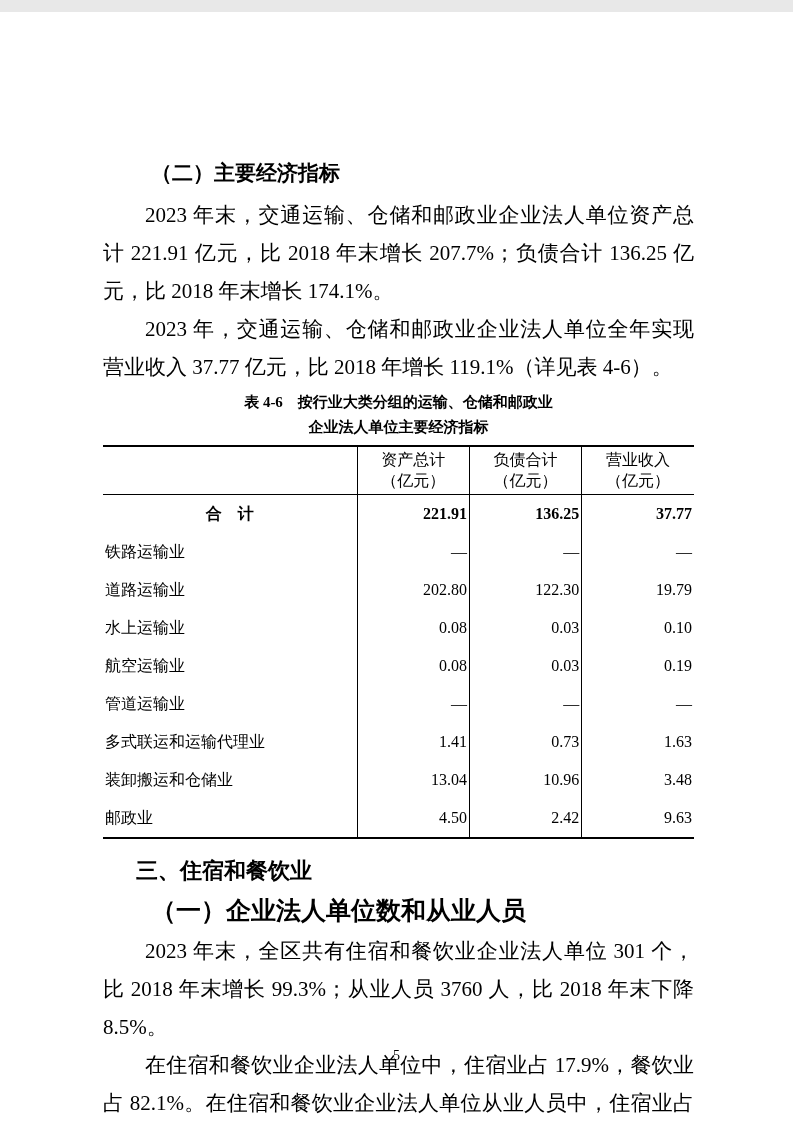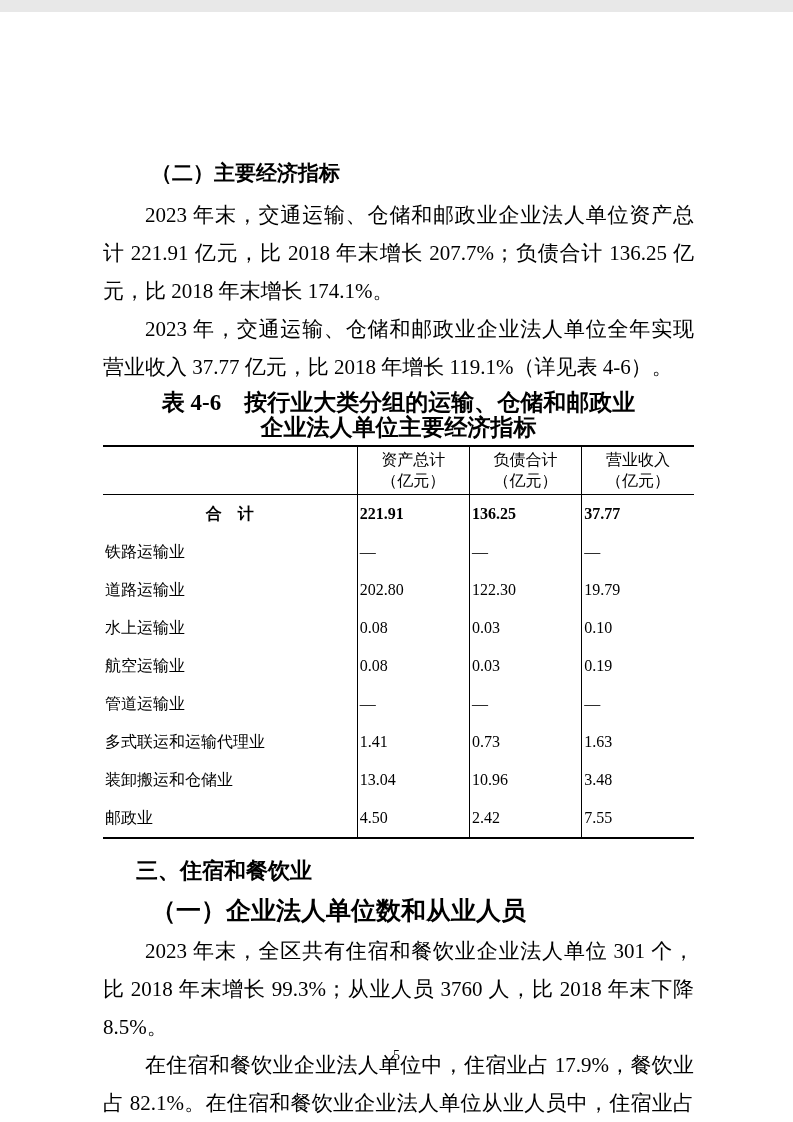--- a/index.html
+++ b/index.html
@@ -33,21 +33,21 @@
   .body-para {
     font-size: 21px;
     line-height: 38px;
     text-align: justify;
     text-indent: 2em;
     margin: 0;
   }
   .table-caption {
     text-align: center;
     font-weight: bold;
-    font-size: 23px;
+    font-size: 15px;
     line-height: 25px;
     margin-top: 4px;
   }
   table.stat-table {
     width: 100%;
     border-collapse: collapse;
     table-layout: fixed;
     margin-top: 5px;
     border-top: 2.5px solid #000;
     border-bottom: 2.5px solid #000;
@@ -66,21 +66,21 @@
   table.stat-table td.vline {
     border-left: 1px solid #000;
   }
   table.stat-table tbody td {
     font-size: 16px;
     height: 22px;
     padding: 8px 2px;
     vertical-align: middle;
   }
   td.lbl { text-align: left; }
-  td.val { text-align: left; }
+  td.val { text-align: right; }
   tr.total-row td { font-weight: bold; height: 25px; }
   tr.total-row td.lbl { text-align: center; letter-spacing: 0; }
   .sec-heading-hei {
     font-family: "Liberation Sans", "DejaVu Sans", sans-serif;
     font-size: 22px;
     font-weight: bold;
     line-height: 30px;
     margin: 17px 0 0 0;
     padding-left: 33px;
   }
@@ -186,21 +186,21 @@
         <tr>
           <td class="lbl">装卸搬运和仓储业</td>
           <td class="val vline">13.04</td>
           <td class="val vline">10.96</td>
           <td class="val vline">3.48</td>
         </tr>
         <tr>
           <td class="lbl">邮政业</td>
           <td class="val vline">4.50</td>
           <td class="val vline">2.42</td>
-          <td class="val vline">7.55</td>
+          <td class="val vline">9.63</td>
         </tr>
       </tbody>
     </table>
 
     <h2 class="sec-heading-hei">三、住宿和餐饮业</h2>
     <h3 class="sub-heading-kai">（一）企业法人单位数和从业人员</h3>
 
     <p class="body-para">2023 年末，全区共有住宿和餐饮业企业法人单位 301 个，比 2018 年末增长 99.3%；从业人员 3760 人，比 2018 年末下降 8.5%。</p>
     <p class="body-para">在住宿和餐饮业企业法人单位中，住宿业占 17.9%，餐饮业占 82.1%。在住宿和餐饮业企业法人单位从业人员中，住宿业占 30.2%，餐饮业占 69.8%（详见表 4-7）。</p>
 

